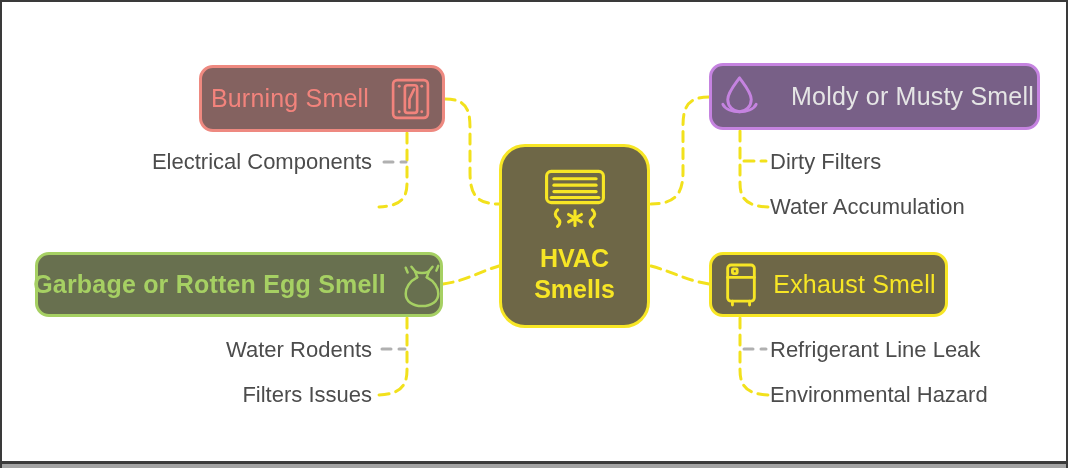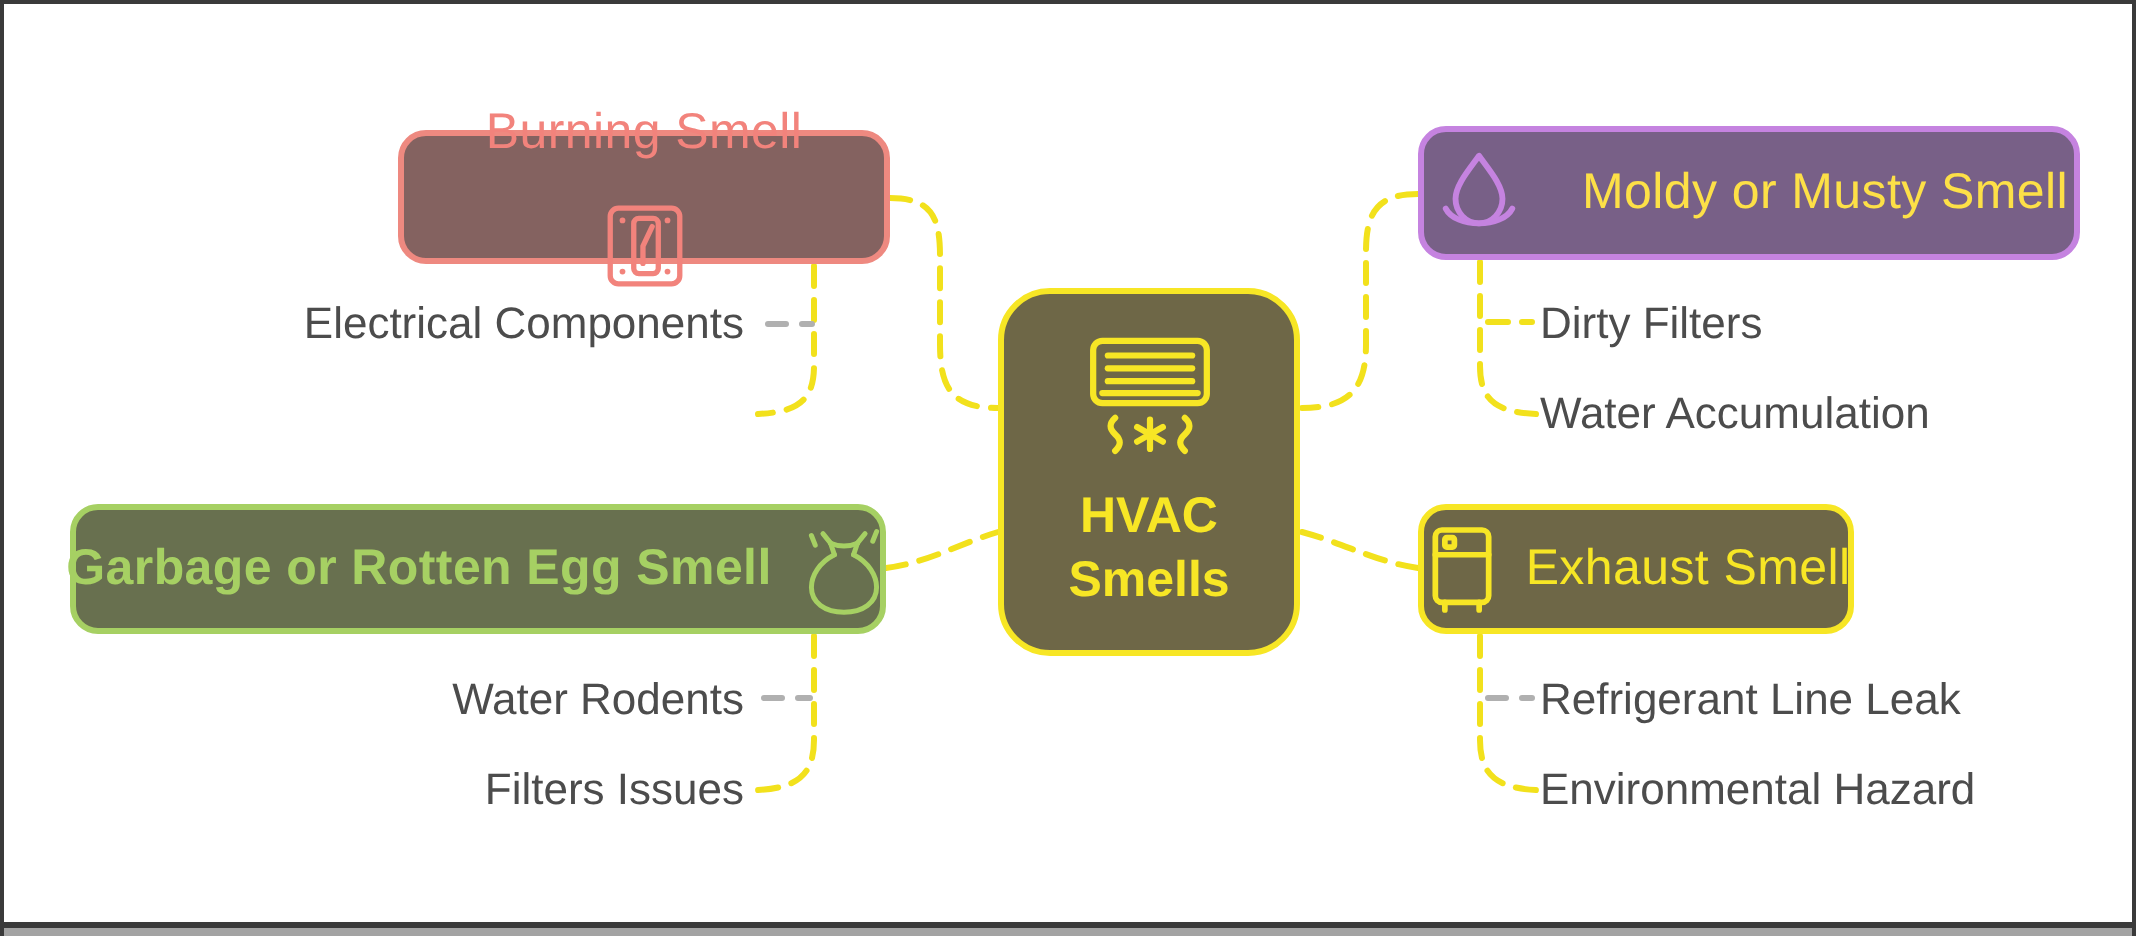--- a/index.html
+++ b/index.html
@@ -13,27 +13,27 @@
   }
   #connector-layer{position:absolute;left:0;top:0;width:1068px;height:468px;pointer-events:none;}
   .edge-primary{fill:none;stroke:#f2e11c;stroke-width:3;stroke-dasharray:10 7;stroke-linecap:round;}
   .edge-secondary{fill:none;stroke:#b0b0b0;stroke-width:3;stroke-dasharray:9 8;stroke-linecap:round;}
 
   .node{position:absolute;display:flex;align-items:center;justify-content:center;
         box-sizing:border-box;border-radius:14px;border:3px solid;}
   .node .label{font-size:25px;font-weight:500;letter-spacing:.2px;white-space:nowrap;}
   .node .nicon{flex:0 0 auto;display:flex;align-items:center;}
 
-  #node-burning{left:197px;top:63px;width:246px;height:67px;background:#846260;border-color:#ee8980;gap:19px;flex-direction:column;}
+  #node-burning{left:197px;top:63px;width:246px;height:67px;background:#846260;border-color:#ee8980;gap:19px;}
   #node-burning .label{color:#f2837c;}
   #node-moldy{left:707px;top:61px;width:331px;height:67px;background:#786087;border-color:#c583e0;gap:13px;}
-  #node-moldy .label{color:#fde047;margin-left:14px;}
+  #node-moldy .label{color:#e5e5e5;margin-left:14px;}
   #node-garbage{left:33px;top:250px;width:408px;height:65px;background:#68704f;border-color:#a6d063;gap:13px;}
   #node-garbage .label{color:#a6d063;font-weight:bold;}
-  #node-exhaust{left:707px;top:250px;width:218px;height:65px;background:#6e6747;border-color:#f7e625;gap:12px;}
+  #node-exhaust{left:707px;top:250px;width:239px;height:65px;background:#6e6747;border-color:#f7e625;gap:12px;}
   #node-exhaust .label{color:#f7e625;}
 
   #node-center{
     left:497px;top:142px;width:151px;height:184px;background:#6e6747;border:3px solid #f7e625;
     border-radius:26px;display:flex;flex-direction:column;align-items:center;justify-content:center;
     gap:10px;position:absolute;box-sizing:border-box;
   }
   #node-center .ctext{color:#f7e625;font-size:25px;font-weight:600;text-align:center;line-height:1.25;}
 
   .child{position:absolute;font-size:22px;color:#4c4c4c;height:26px;line-height:26px;white-space:nowrap;}

